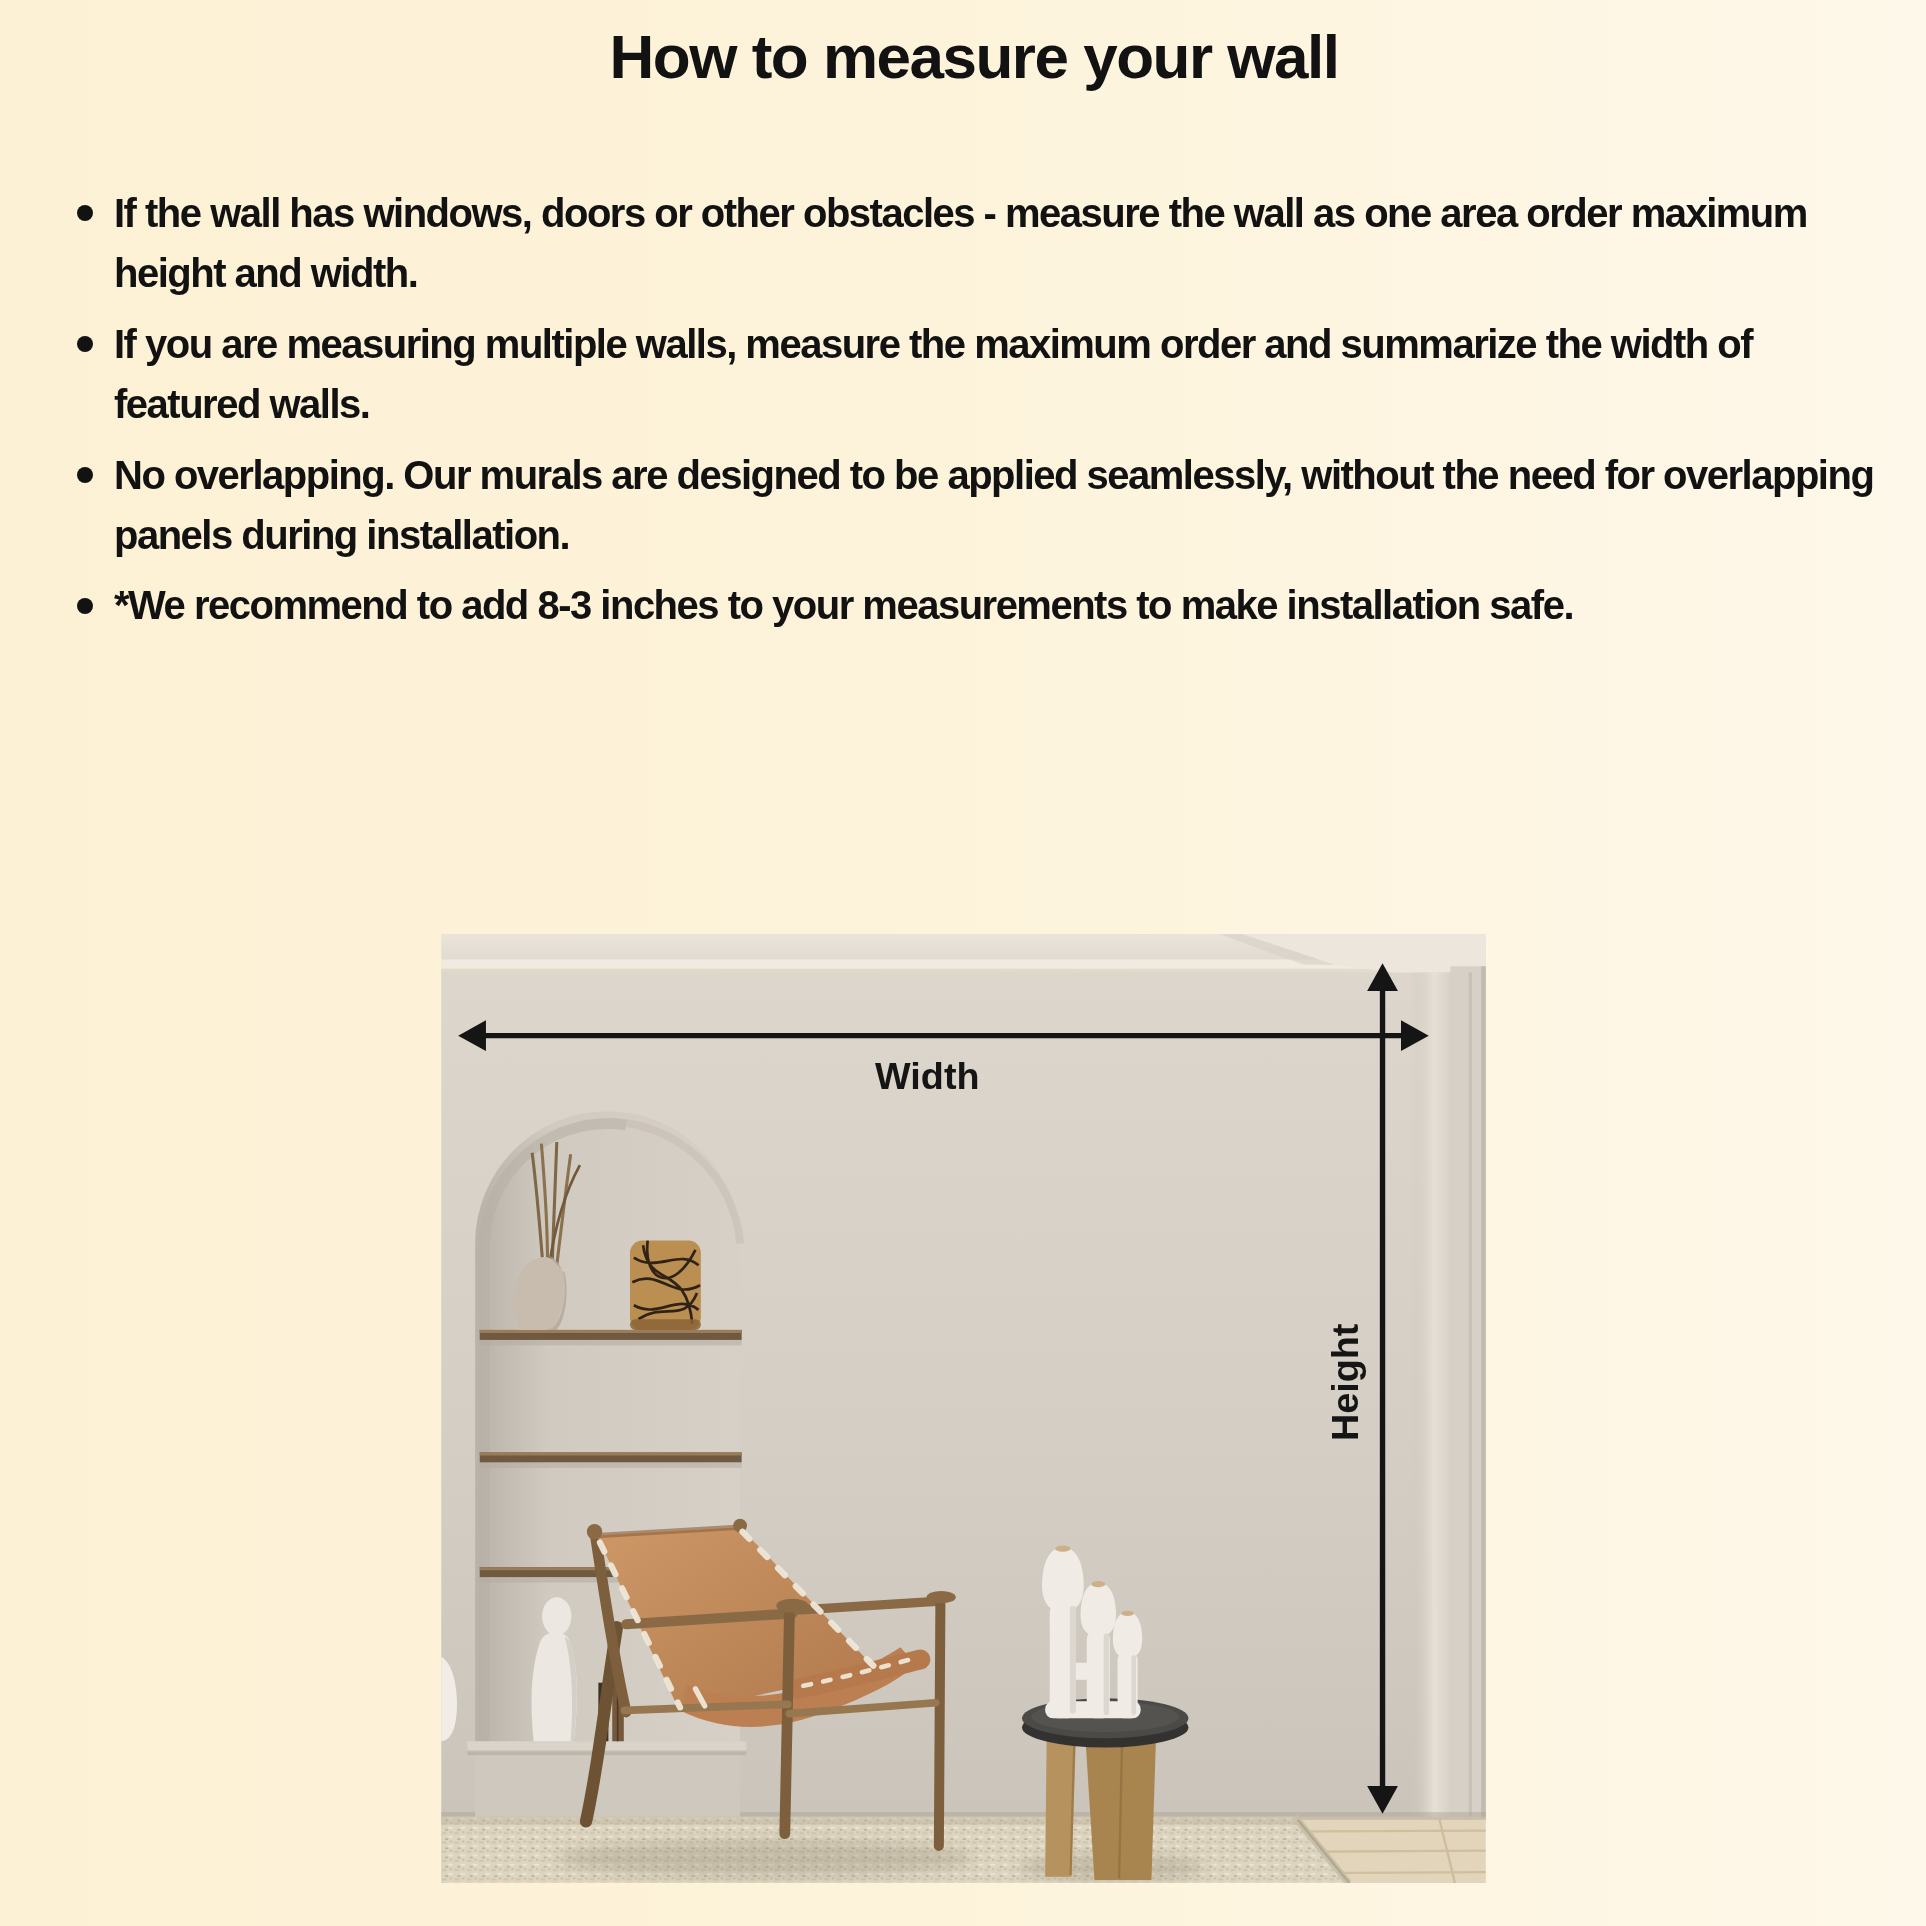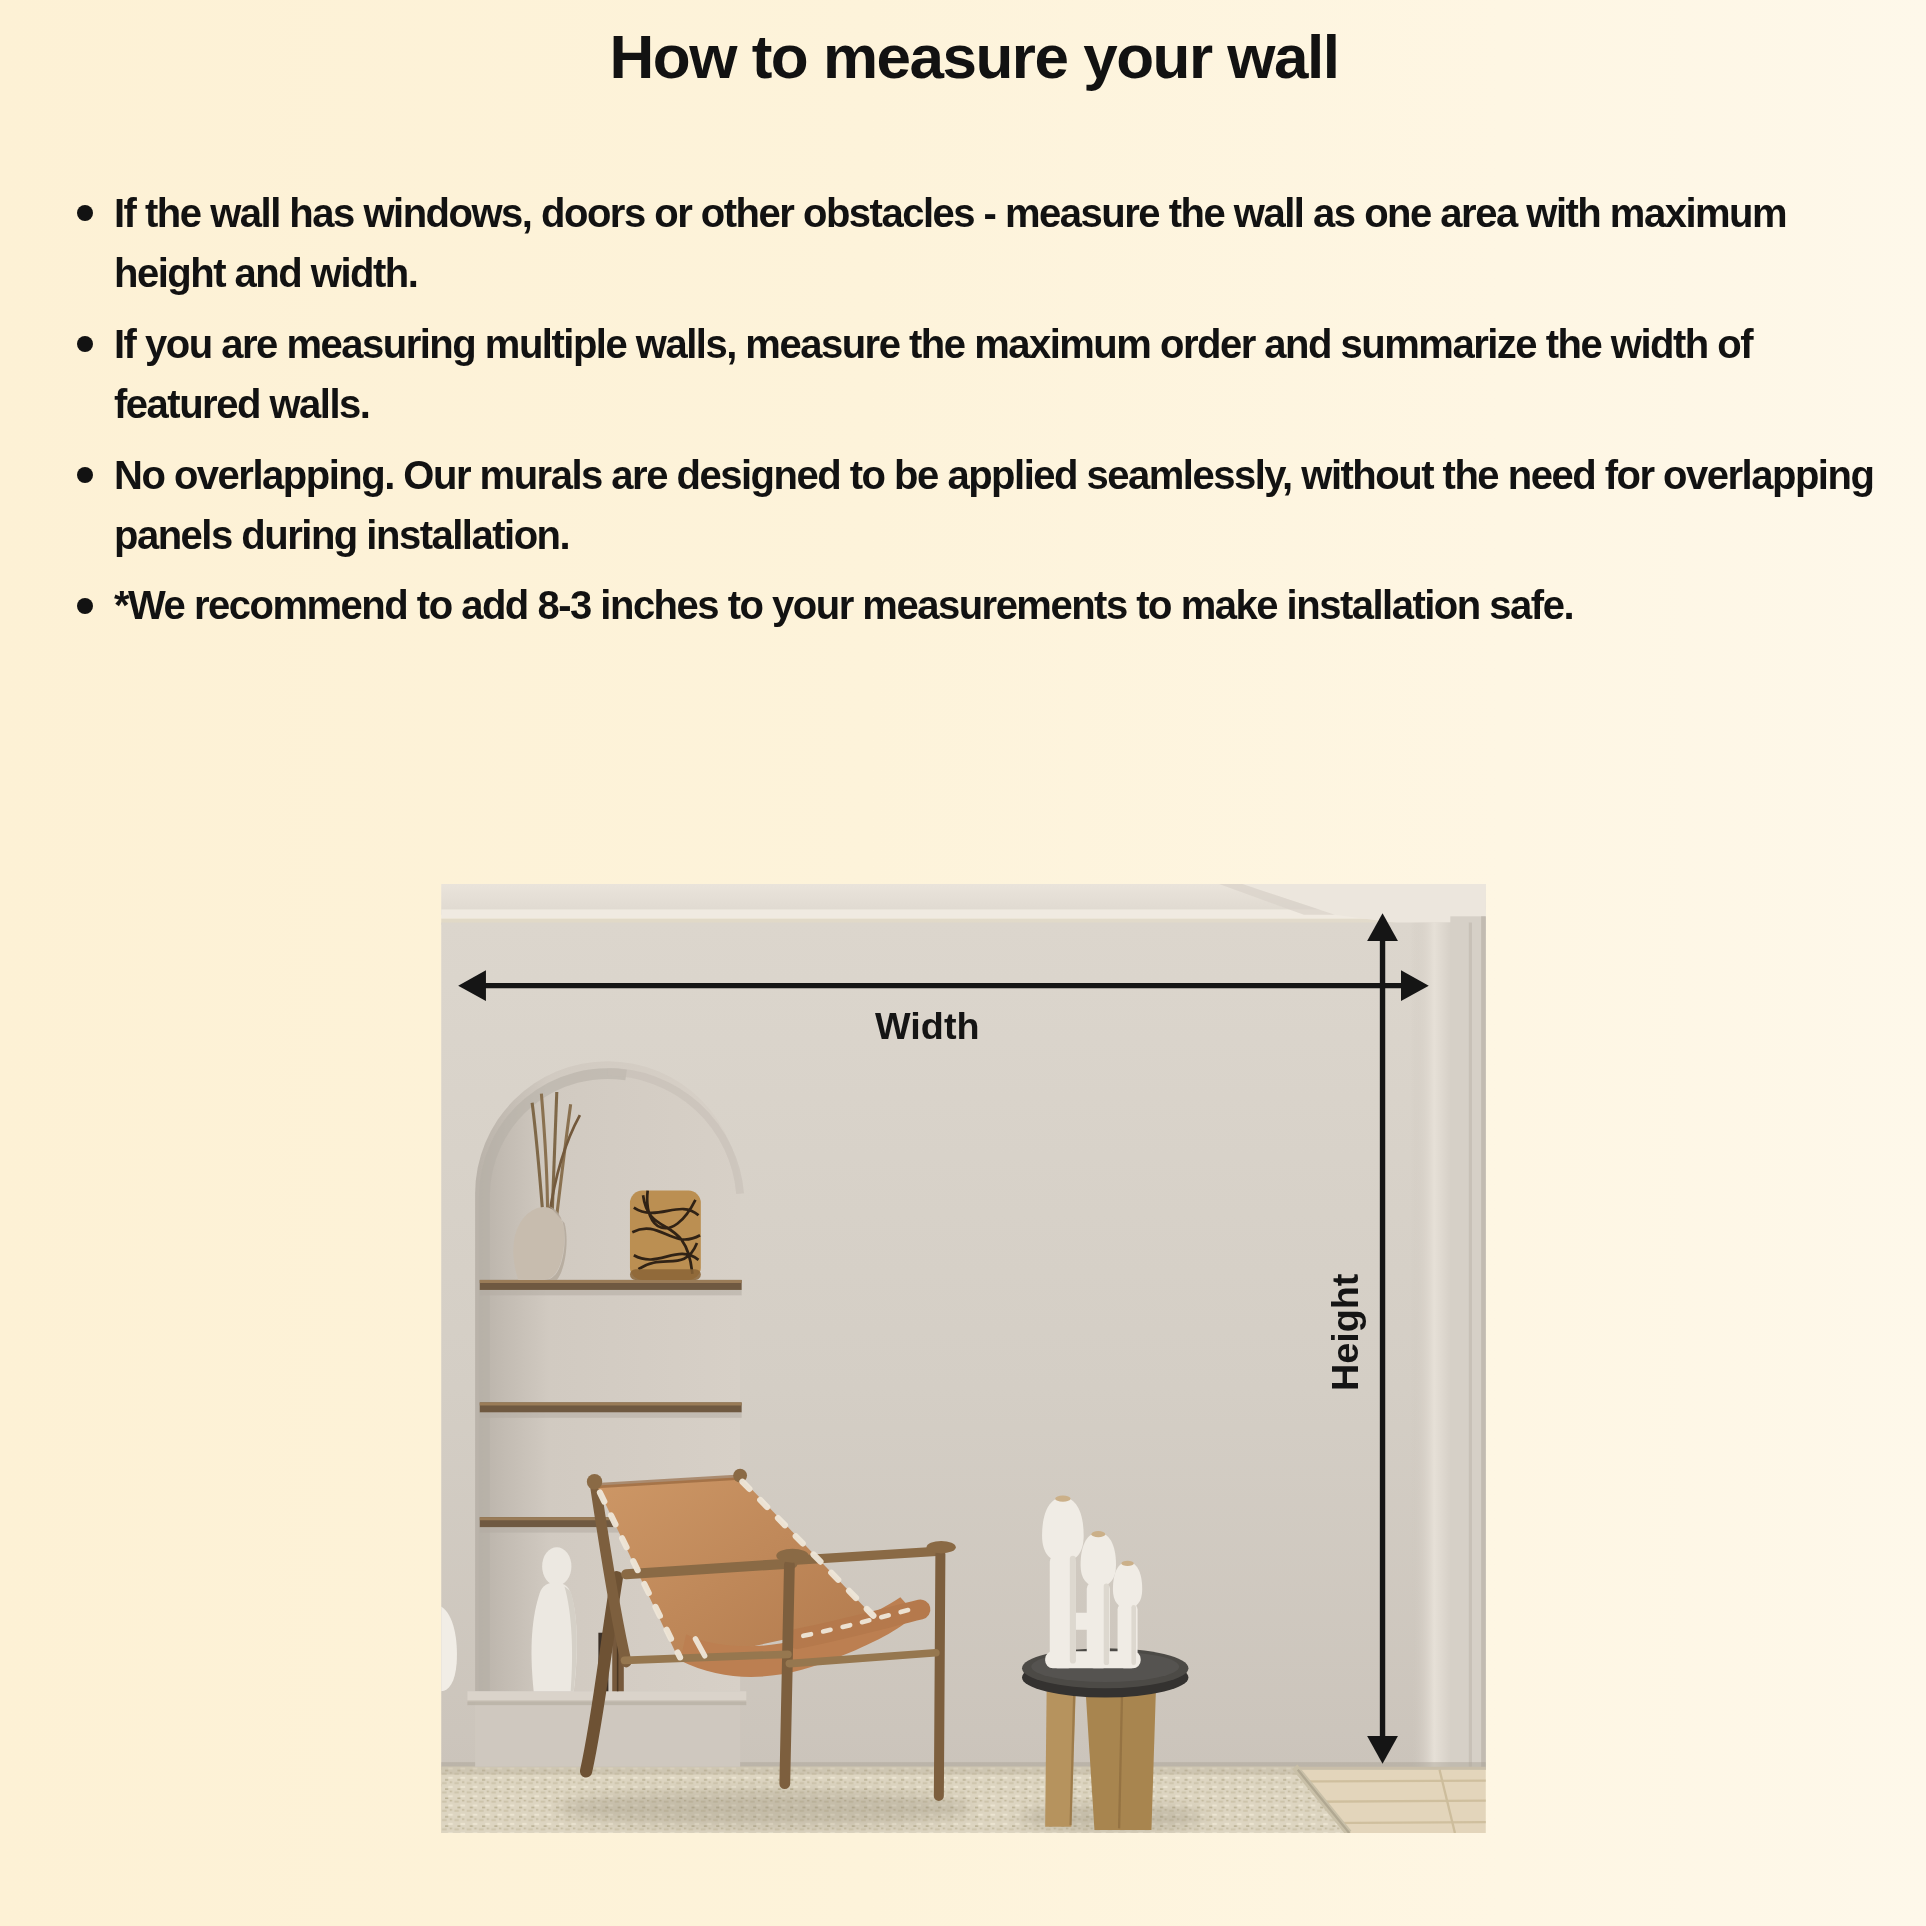--- a/index.html
+++ b/index.html
@@ -13,33 +13,33 @@
     text-align:center;font-size:62px;font-weight:800;letter-spacing:-1.5px;line-height:1.2;padding-left:11px;
   }
   .bullets{
     position:absolute;top:183px;left:0;width:1886px;margin:0;padding:0;list-style:none;
     font-size:40px;font-weight:700;line-height:60px;letter-spacing:-1.5px;
   }
   .bullets li{position:relative;padding-left:114px;margin-bottom:10.8px;}
   .bullets li::before{
     content:"";position:absolute;left:77px;top:22.3px;width:16px;height:16px;border-radius:50%;background:#121212;
   }
-  .photo{position:absolute;left:441px;top:884px;width:1045px;height:949px;}
+  .photo{position:absolute;left:441px;top:934px;width:1045px;height:949px;}
   .photo svg{display:block;}
   .arrow-label{font-family:"Liberation Sans",sans-serif;font-weight:700;font-size:49px;fill:#151515;}
 </style>
 </head>
 <body>
 
 <div class="canvas">
 
   <h1 class="title">How to measure your wall</h1>
 
   <ul class="bullets">
-    <li>If the wall has windows, doors or other obstacles - measure the wall as one area with maximum height and width.</li>
+    <li>If the wall has windows, doors or other obstacles - measure the wall as one area order maximum height and width.</li>
     <li>If you are measuring multiple walls, measure the maximum order and summarize the width of featured walls.</li>
     <li>No overlapping. Our murals are designed to be applied seamlessly, without the need for overlapping panels during installation.</li>
     <li>*We recommend to add 8-3 inches to your measurements to make installation safe.</li>
   </ul>
 
   <figure class="photo" style="margin:0;">
   <svg viewBox="0 0 1356 1232" width="1045" height="949" xmlns="http://www.w3.org/2000/svg">
     <defs>
       <linearGradient id="wallG" x1="0" y1="0" x2="0" y2="1">
         <stop offset="0" stop-color="#dcd6cd"></stop>

